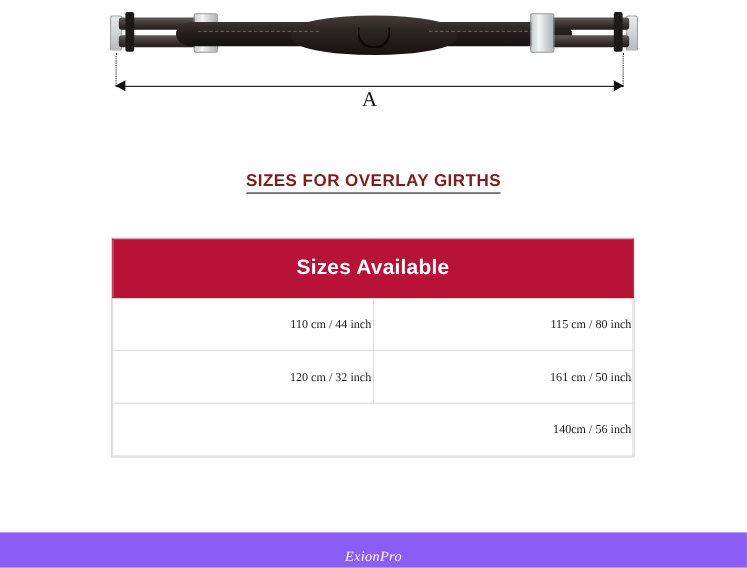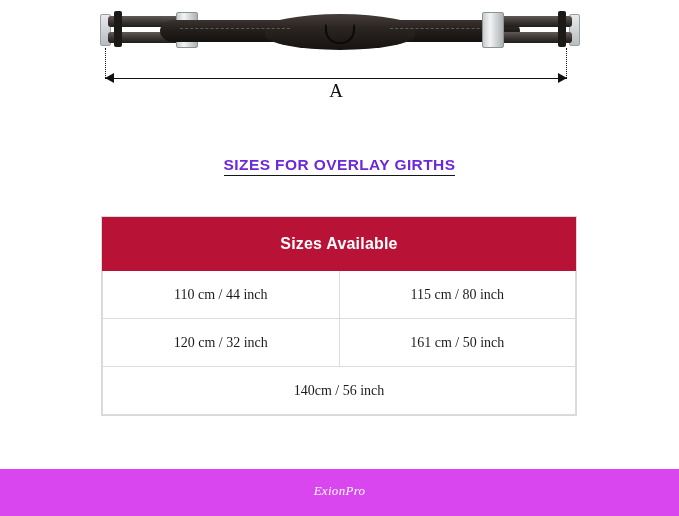--- a/index.html
+++ b/index.html
@@ -199,21 +199,21 @@
 
   
   .heading {
     position: absolute;
     left: 0;
     top: 156px;
     width: 679px;
     text-align: center;
     font-size: 15.5px;
     font-weight: bold;
-    color: #6d28d9;
+    color: #7f1d1d;
     letter-spacing: 0.4px;
   }
   .heading span {
     border-bottom: 1px solid #14161a;
     padding-bottom: 2px;
   }
 
   
   .table {
     position: absolute;
@@ -225,44 +225,44 @@
     box-sizing: border-box;
   }
   table {
     border-collapse: collapse;
     width: 100%;
     table-layout: fixed;
   }
   th.header-cell {
     background: #b81237;
     color: #ffffff;
-    font-size: 16px;
+    font-size: 19px;
     font-weight: bold;
     text-align: center;
     height: 50px;
     border: 1px solid #b81237;
     letter-spacing: 0.2px;
   }
   td.size-cell {
     height: 45px;
-    text-align: center;
-    font-size: 14px;
+    text-align: right;
+    font-size: 11px;
     color: #1b1b1b;
     border: 1px solid #dcdcdc;
     font-family: "Liberation Serif", serif;
   }
 
   
   .footer {
     position: absolute;
     left: 0;
     bottom: 0;
     width: 679px;
-    height: 47px;
-    background: #d946ef;
+    height: 32px;
+    background: #8b5cf6;
   }
   .brand {
     position: absolute;
     left: 0;
     right: 0;
     top: 14px;
     text-align: center;
     color: #ffffff;
     font-size: 13px;
     font-style: italic;

